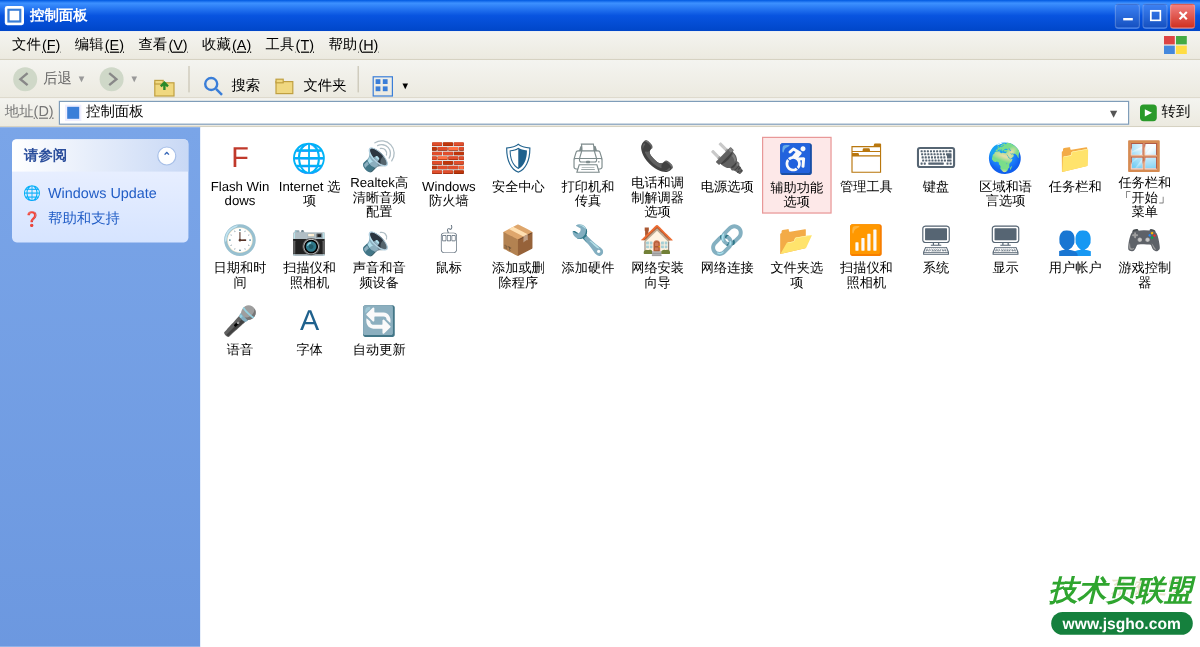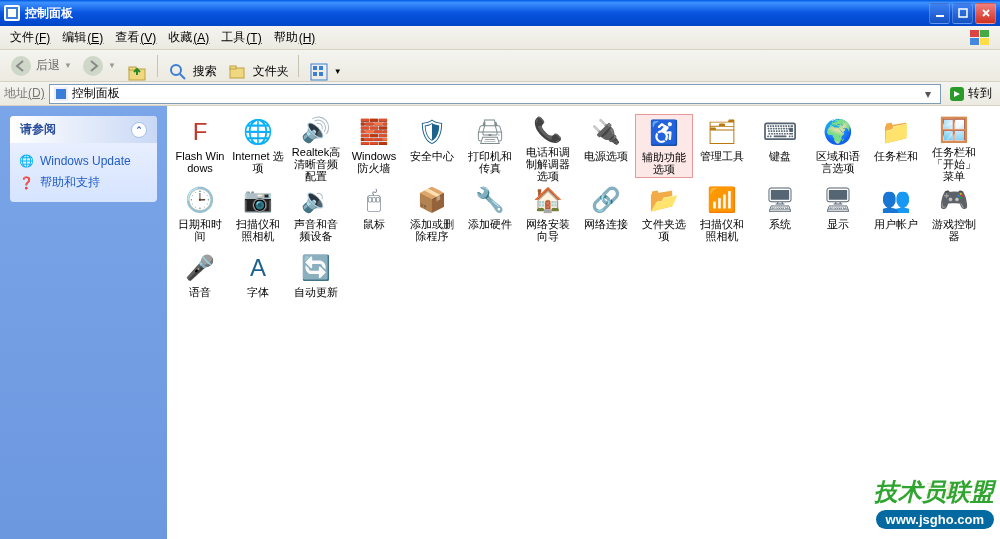--- a/index.html
+++ b/index.html
@@ -43,21 +43,21 @@
 .icon-grid { display: flex; flex-wrap: wrap; align-content: flex-start; }
 .cp-item { width: 58px; height: 64px; display: flex; flex-direction: column; align-items: center; text-align: center; padding: 2px; margin-bottom: 4px; }
 .cp-item.selected { background: #fde8e8; border: 1px solid #e89898; }
 .cp-icon { width: 32px; height: 32px; display: flex; align-items: center; justify-content: center; font-size: 24px; }
 .cp-label { font-size: 11px; line-height: 12px; margin-top: 2px; word-break: break-all; }
 
 .statusbar { height: 19px; background: #ece9d8; border-top: 1px solid #d6d2c2; display: flex; align-items: center; padding: 0 6px; font-size: 11px; }
 
 .watermark { position: absolute; right: 6px; bottom: 10px; text-align: right; pointer-events: none; }
 .wm1 { font-size: 24px; font-weight: bold; font-style: italic; color: #2fa52f; text-shadow: 1px 1px 0 #fff; }
-.wm2 { background: #0369a1; color: #fff; font-weight: bold; padding: 2px 10px; border-radius: 10px; display: inline-block; font-size: 13px; margin-top: 2px; }
+.wm2 { background: #15803d; color: #fff; font-weight: bold; padding: 2px 10px; border-radius: 10px; display: inline-block; font-size: 13px; margin-top: 2px; }
 .wmfaint{position:absolute; right:10px; bottom:40px; color:#e8e2cc; font-size:14px; font-weight:bold; letter-spacing:2px;}
 
 svg { display:block; }
 </style>
 </head>
 <body>
 
 <div class="titlebar">
   <span class="icon">
     <svg width="12" height="12">

